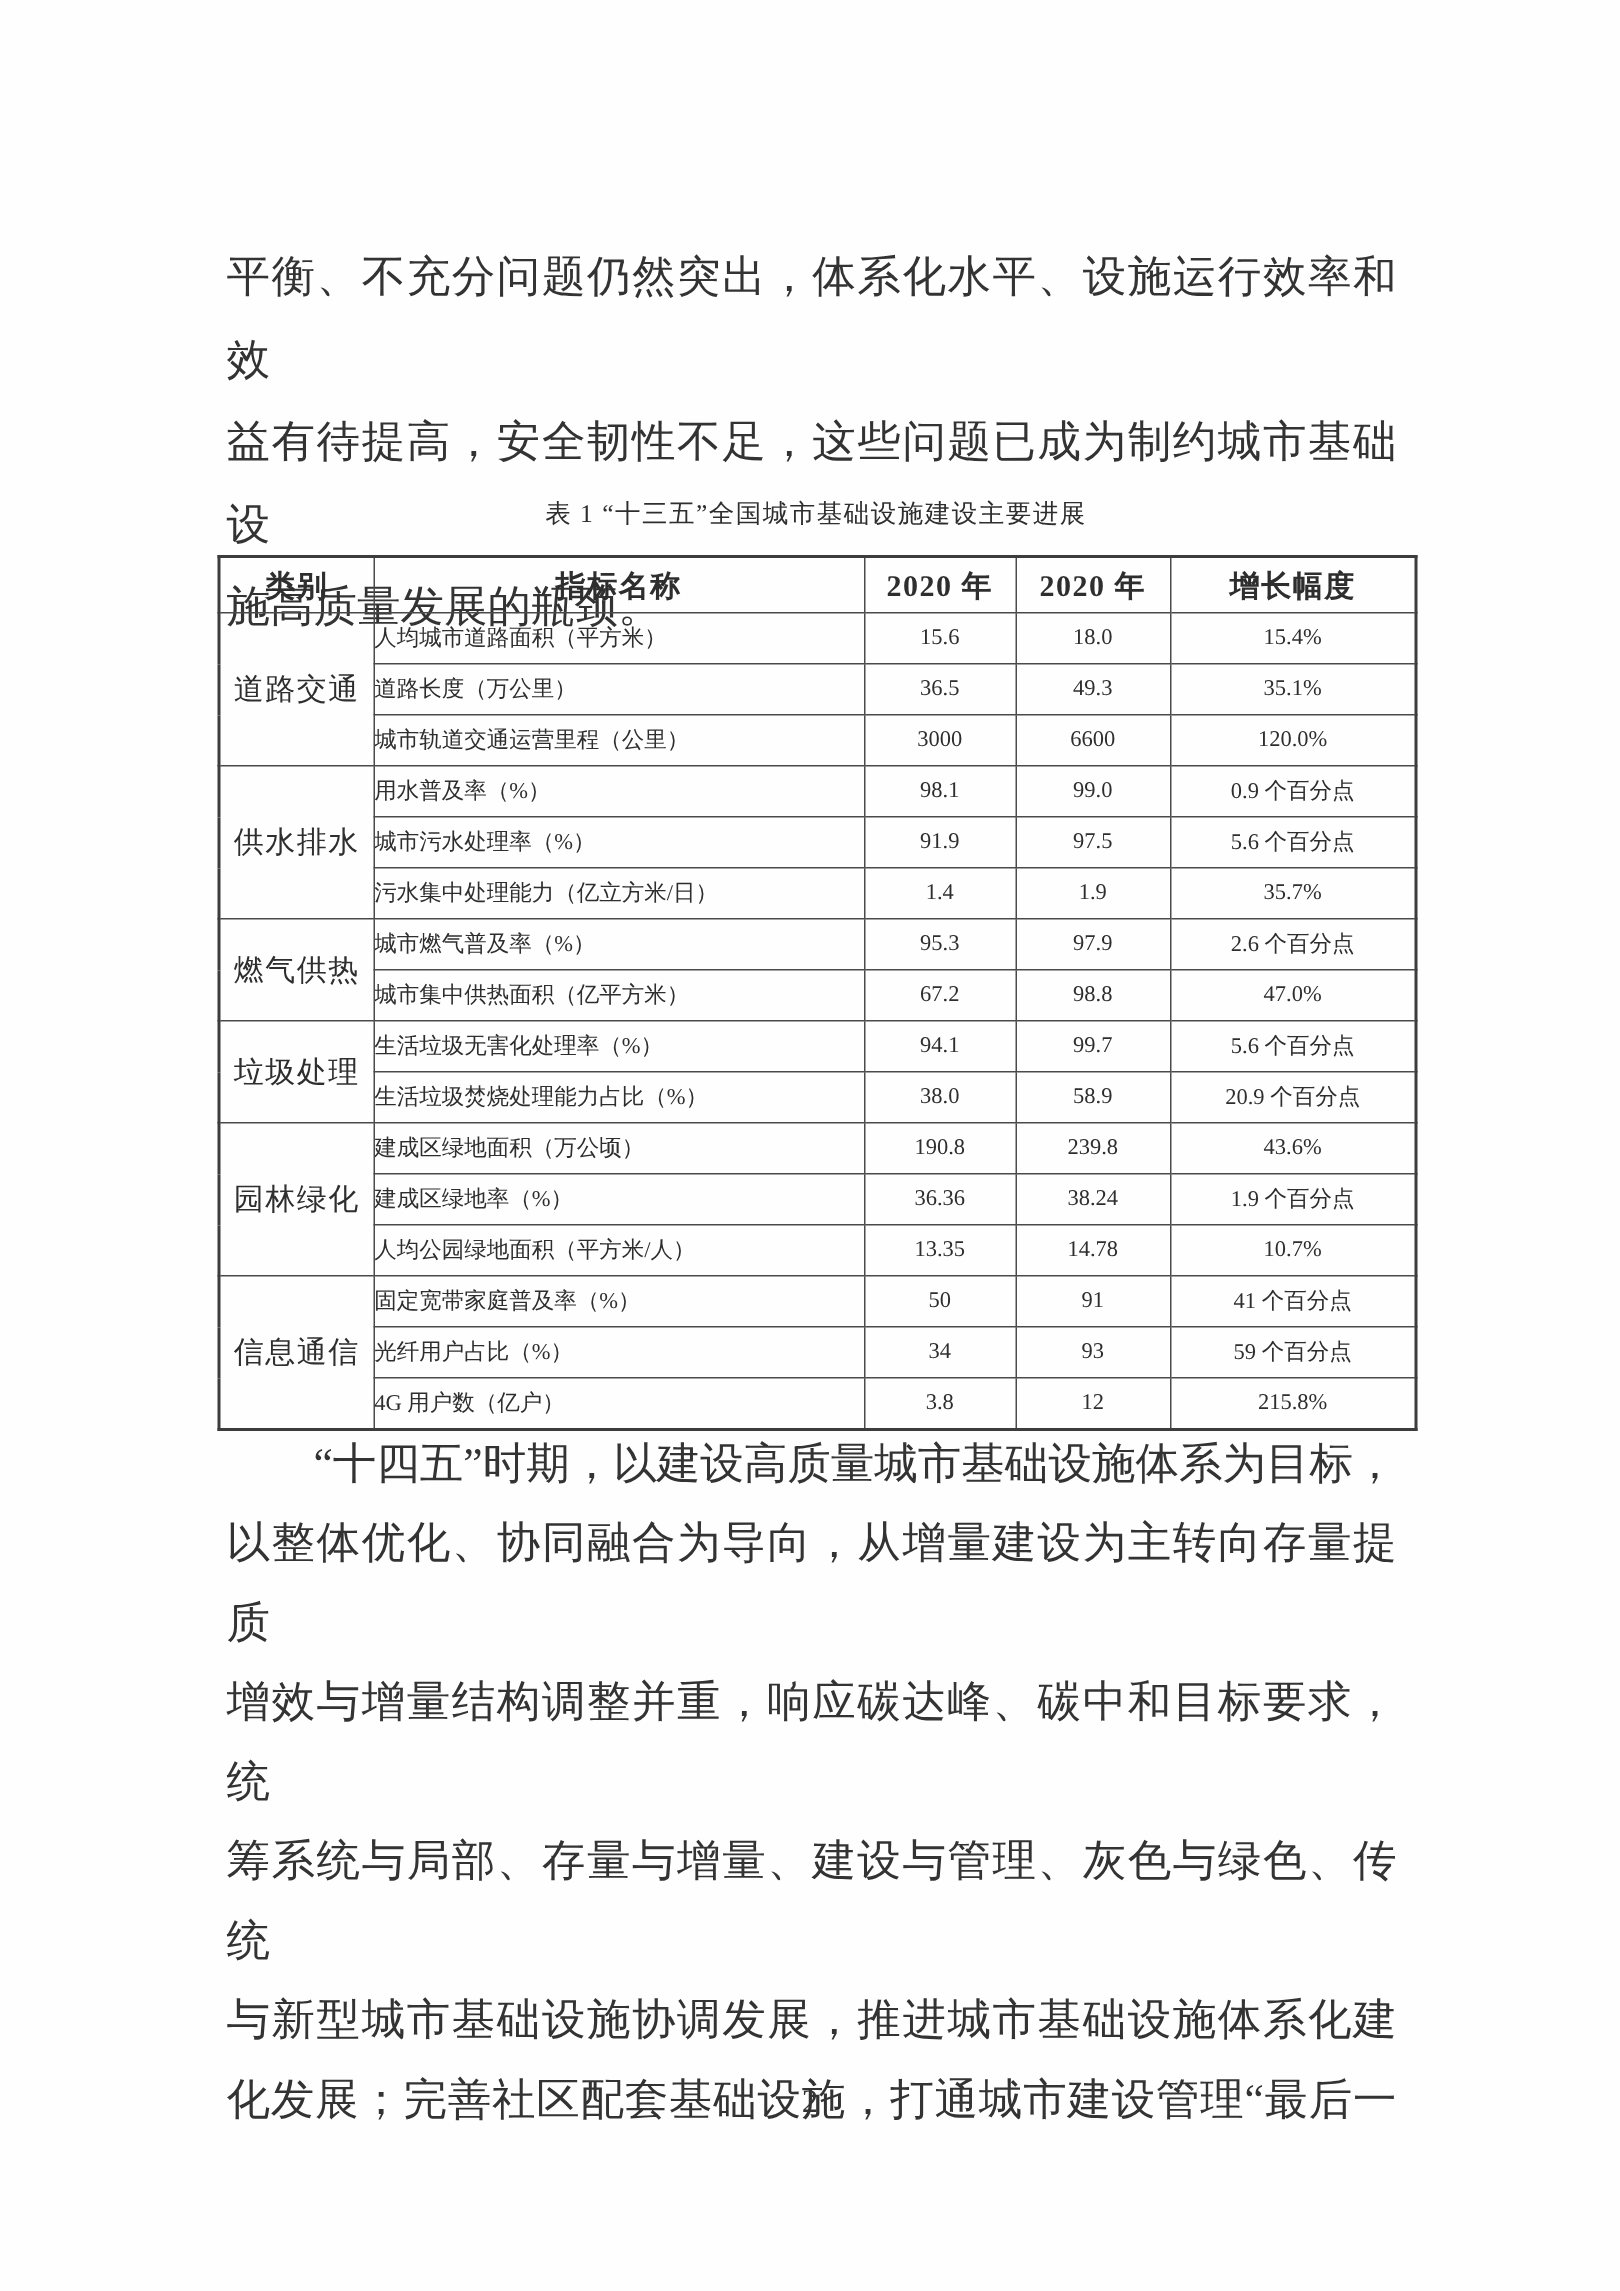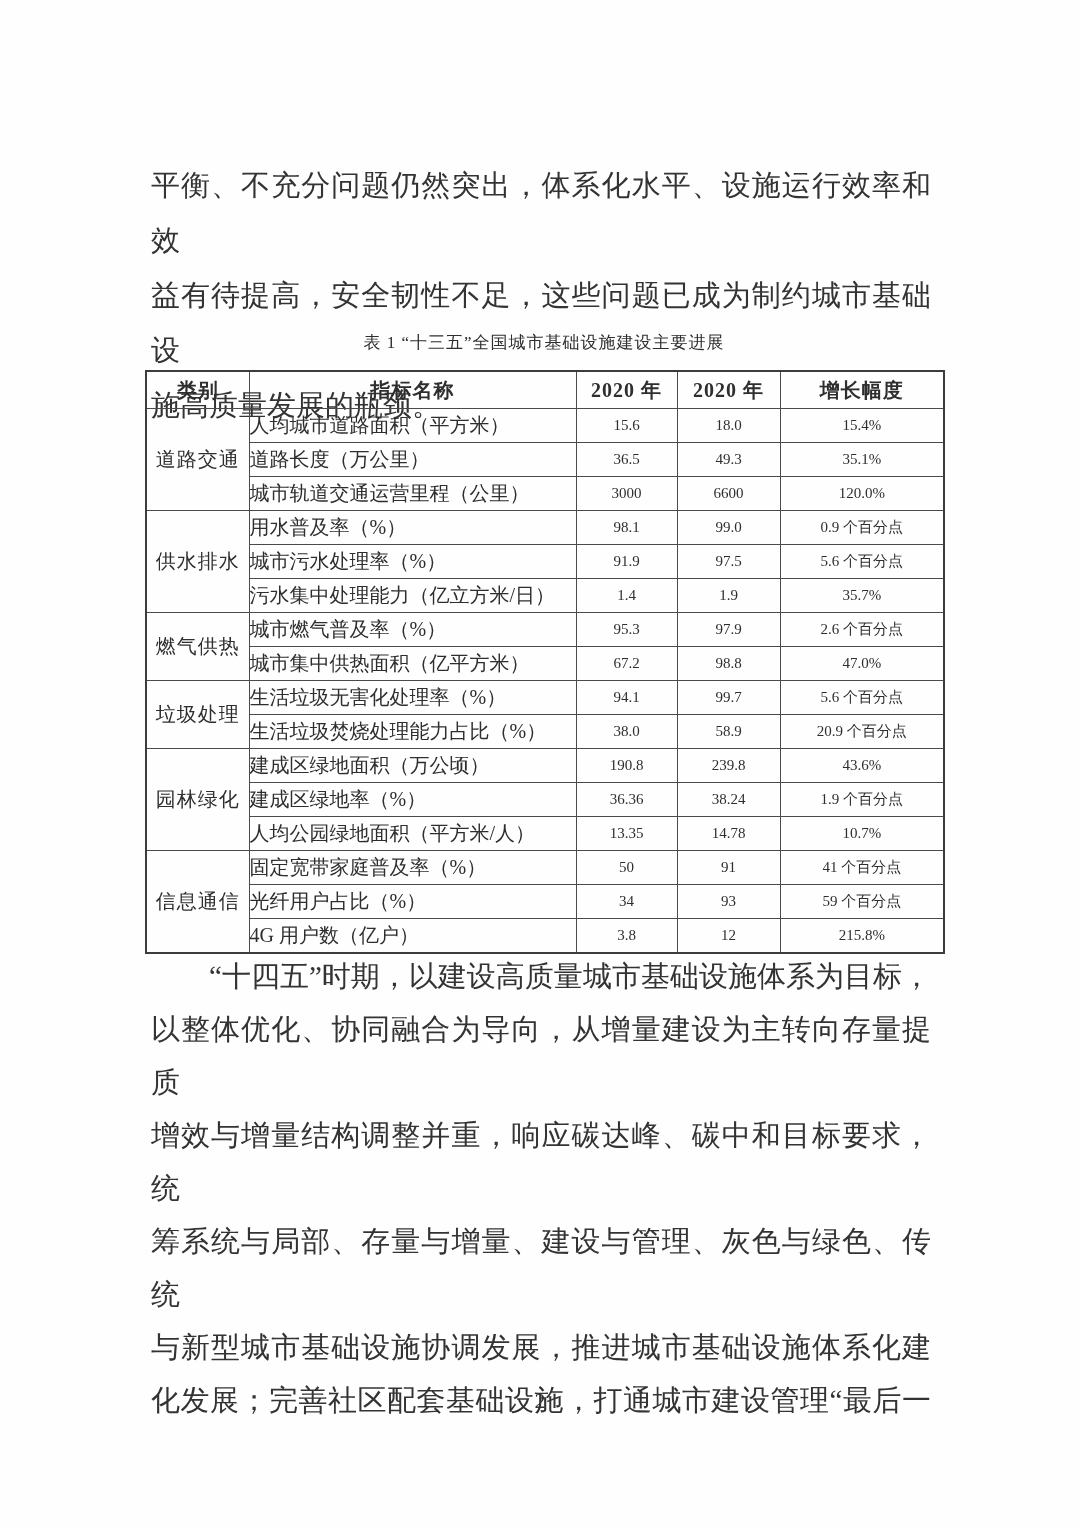--- a/index.html
+++ b/index.html
@@ -66,21 +66,21 @@
     letter-spacing:1px;
   }
   td.cat{
     text-align:center;
     letter-spacing:1px;
     font-size:20px;
   }
   td.ind{
     text-align:left;
     padding-left:12px;
-    font-size:20px;
+    font-size:15px;
     white-space:nowrap;
   }
   td.num{
     text-align:center;
     font-size:15px;
     white-space:nowrap;
   }
   
   .page-num{
     position:absolute;

